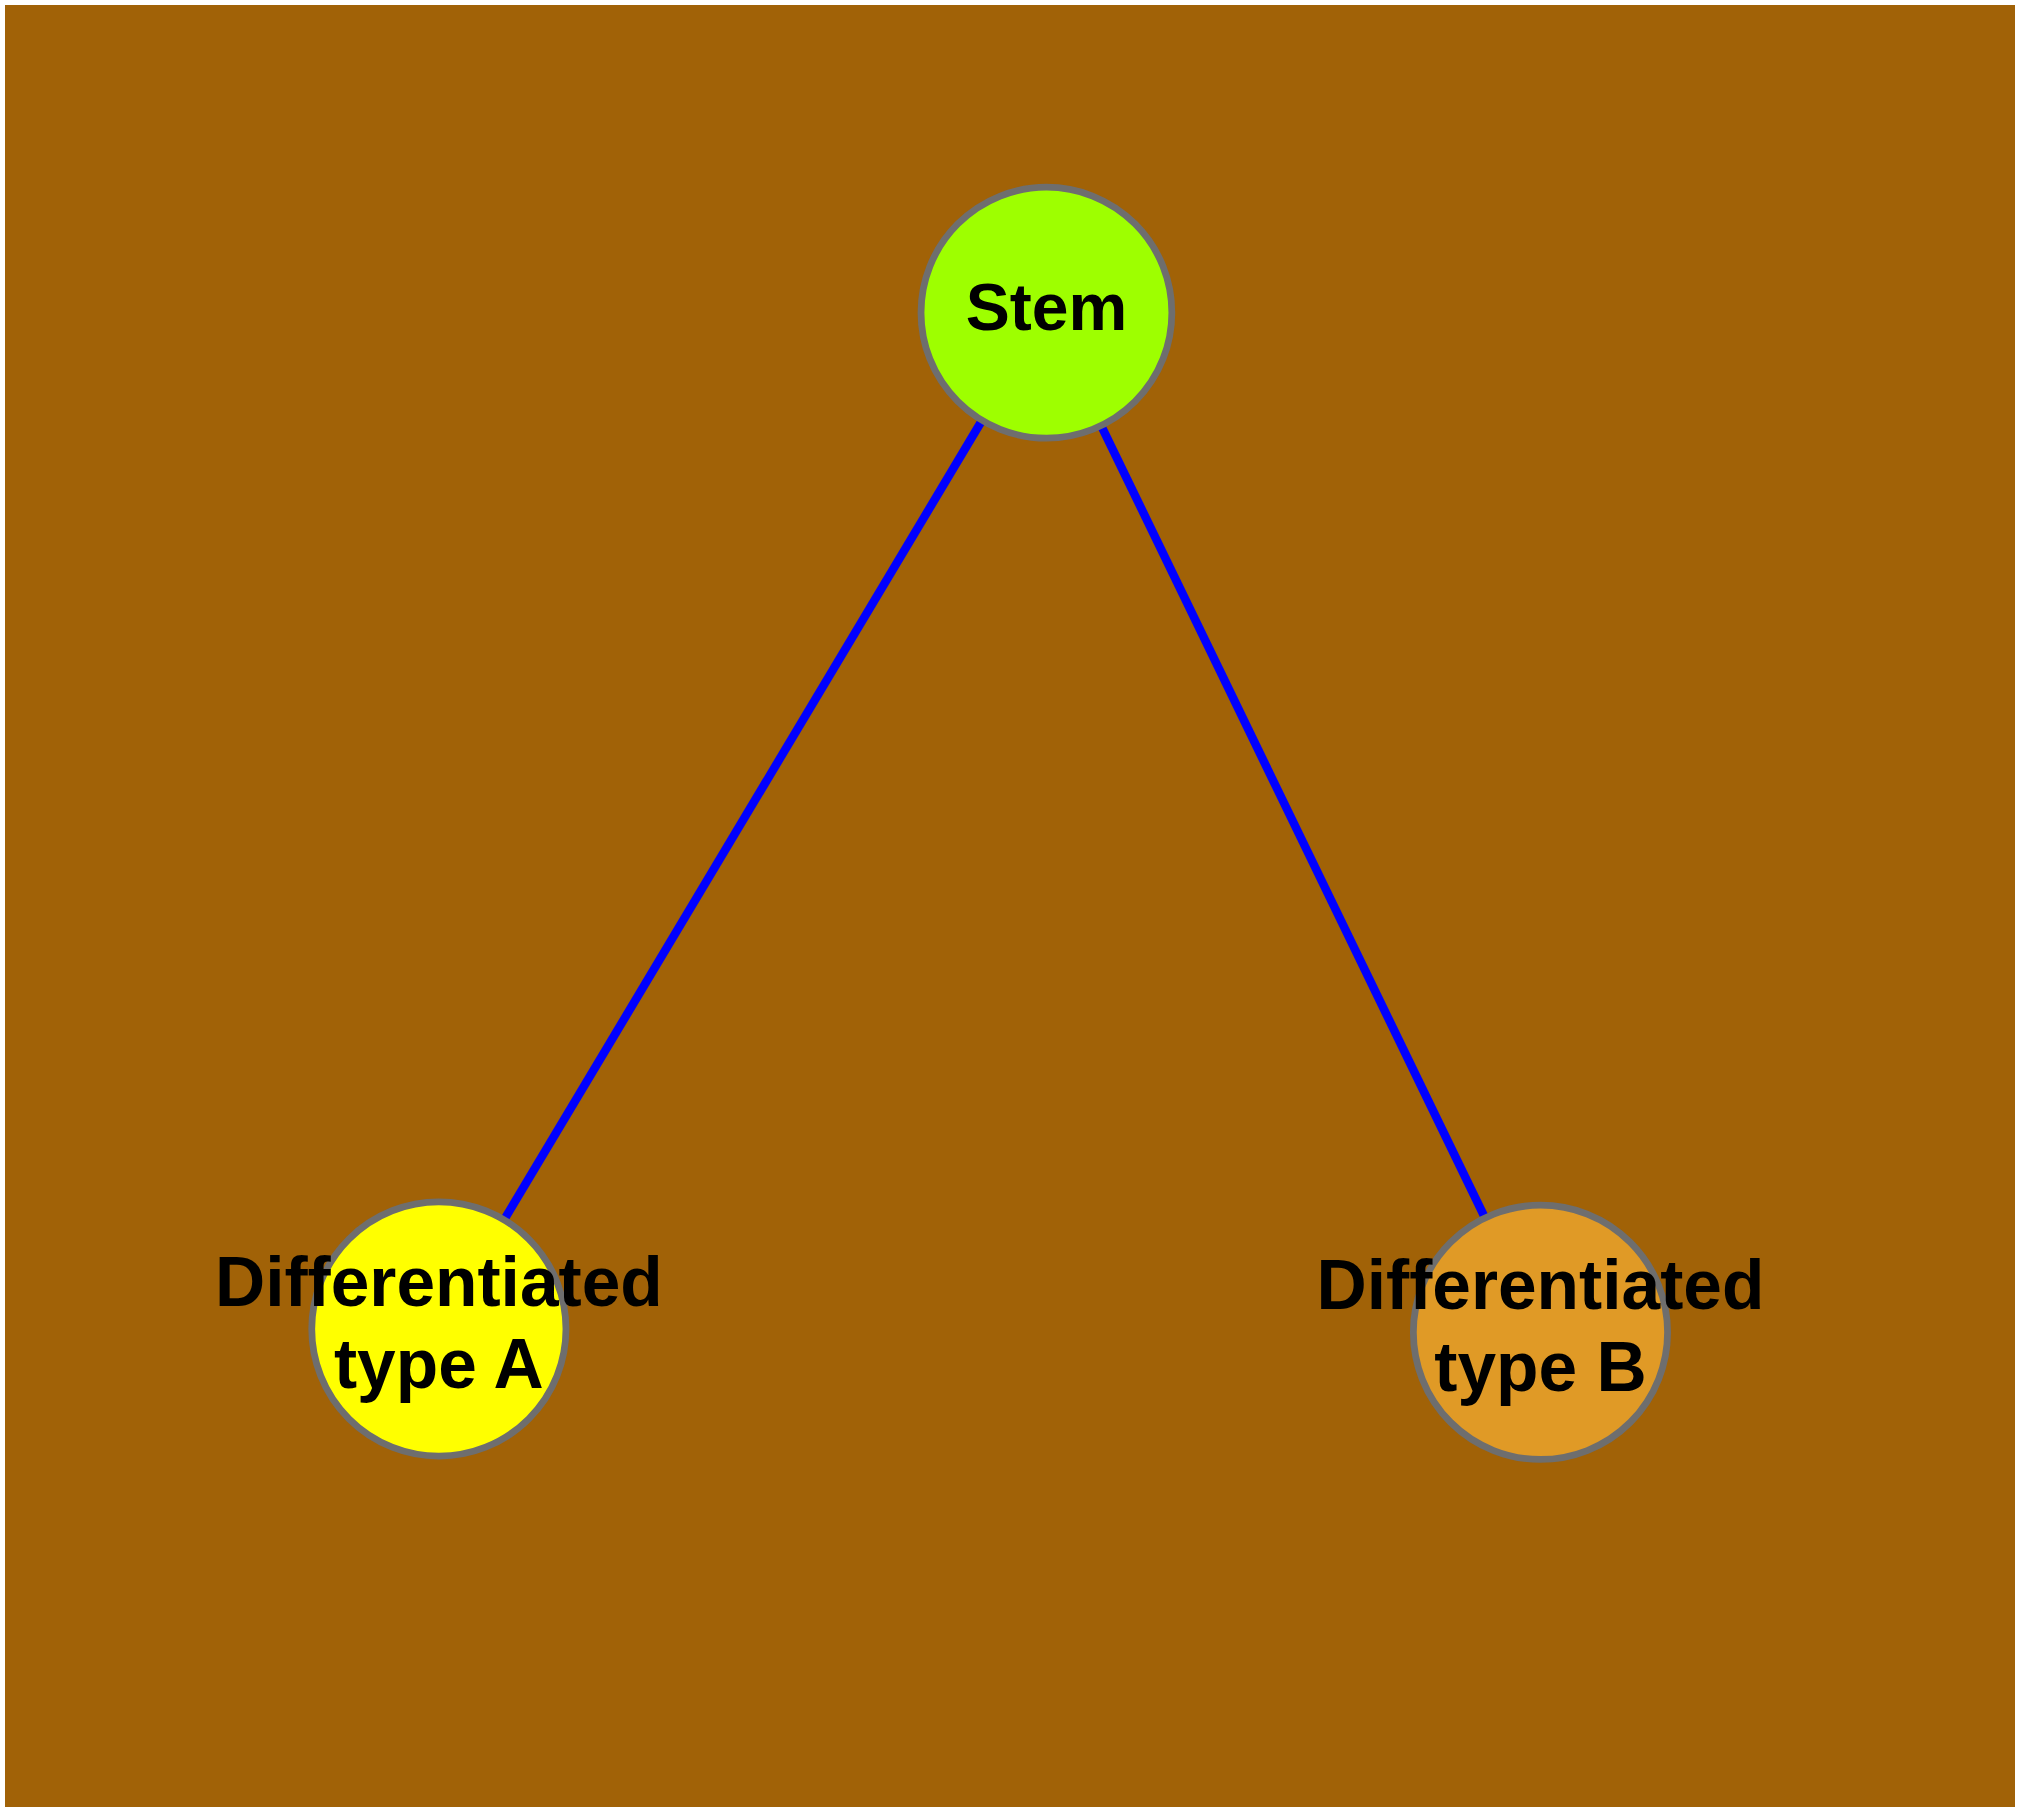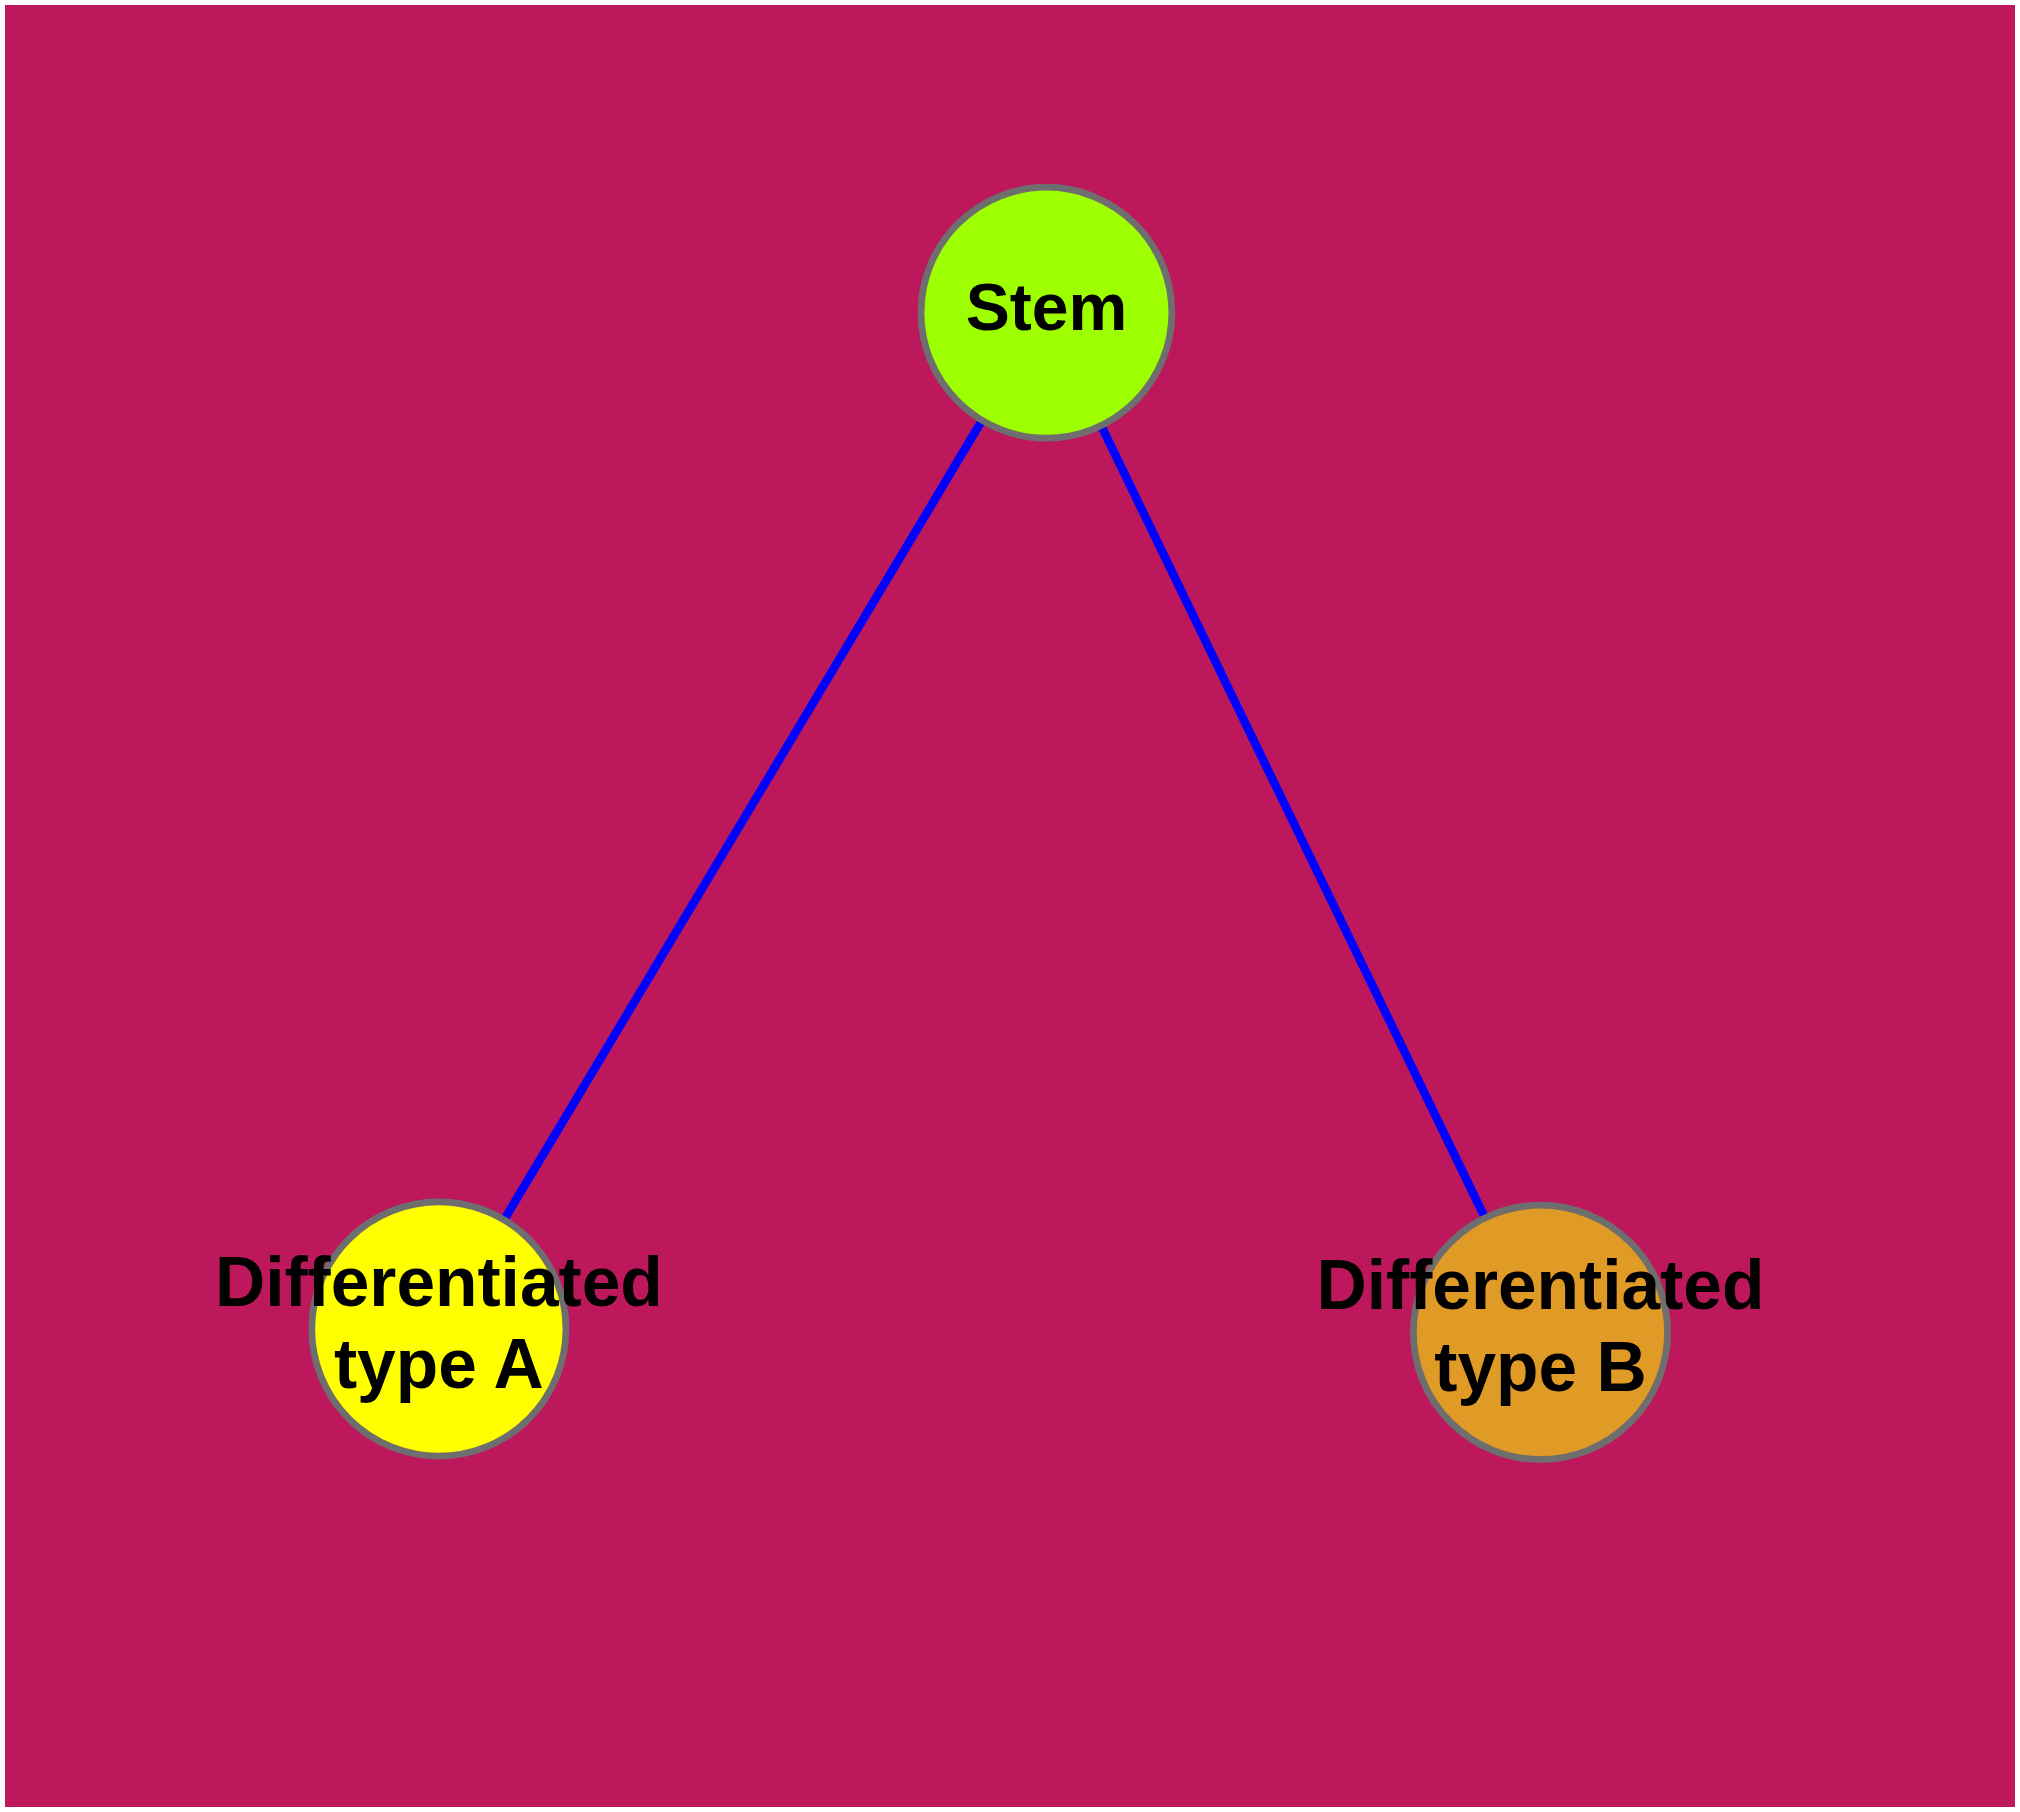--- a/index.html
+++ b/index.html
@@ -50,21 +50,21 @@
     dominant-baseline: middle;
     paint-order: normal;
   }
   .label-stem { font-size: 78px; }
   .label-leaf { font-size: 82px; }
 </style>
 </head>
 <body>
 
 <div id="canvas" style="width: 2021px; height: 1812px; background: rgb(255, 255, 255);">
-  <div id="plot-area" style="background: #be185d; text-decoration: underline;">
+  <div id="plot-area" style="background: #a16207; text-decoration: underline;">
     <svg id="graph-svg" viewBox="0 0 2372 2126" preserveAspectRatio="none">
 
       <g id="edges-layer">
         <line class="graph-edge" id="edge-0" x1="1152.0151981529723" y1="491.737485933872" x2="590.0112658716547" y2="1431.5460142536765" stroke="#0000ff" stroke-width="10"></line>
         <line class="graph-edge" id="edge-1" x1="1294.4162477315622" y1="497.98412696581363" x2="1745.7115356320169" y2="1429.2160846746422" stroke="#0000ff" stroke-width="10"></line>
       </g>
 
       <g id="nodes-layer">
 
         <g id="node-stem">

